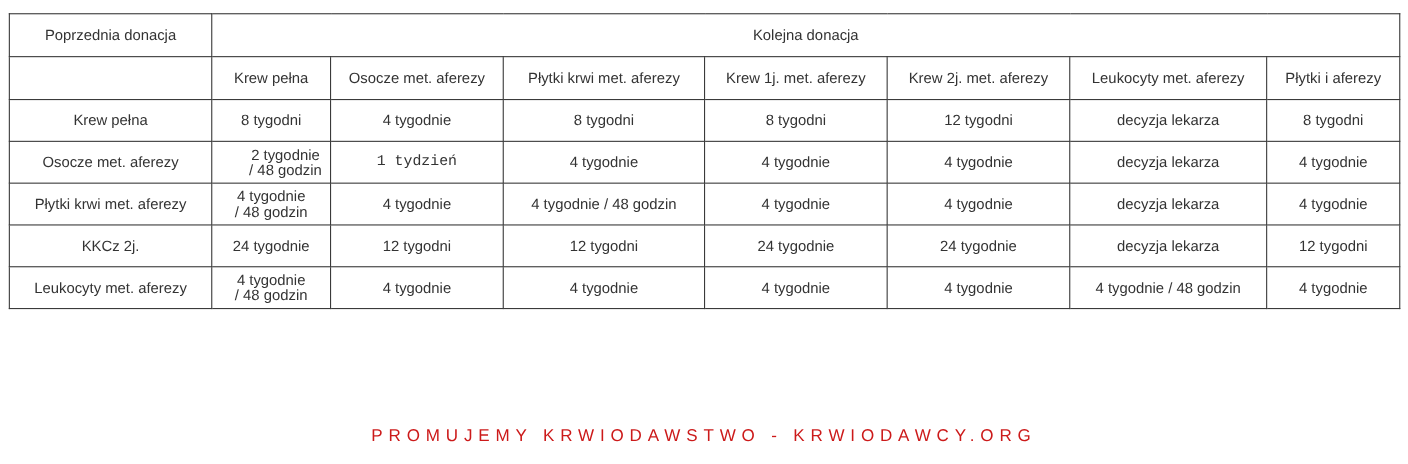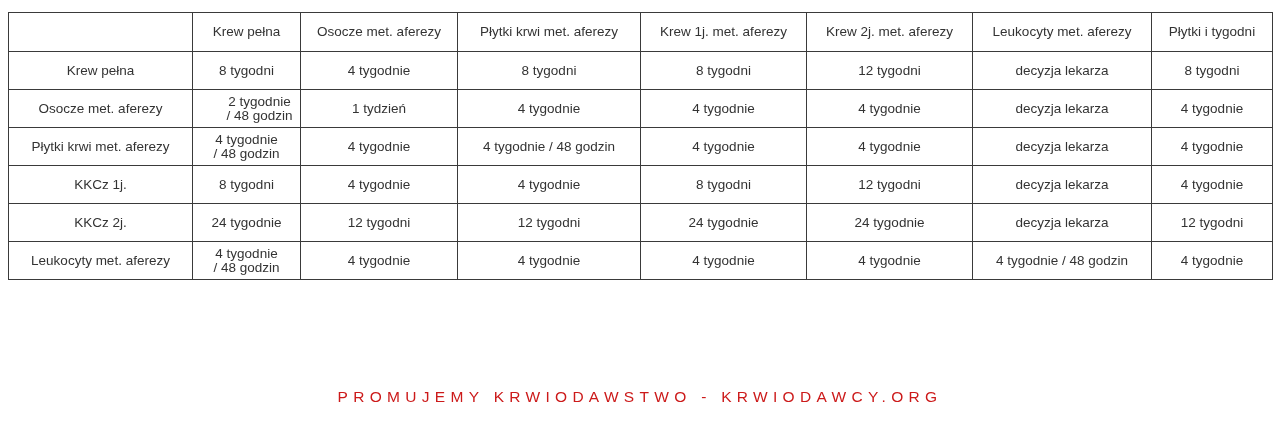--- a/index.html
+++ b/index.html
@@ -30,68 +30,62 @@
       <col style="width:108px">
       <col style="width:157px">
       <col style="width:183px">
     <col style="width:166px">
       <col style="width:166px">
       <col style="width:179px">
       <col style="width:121px">
   </colgroup>
   <tbody id="tbody">
     <tr class="r-top">
+      <td>Poprzednia donacja</td>
+      <td colspan="7">Kolejna donacja</td>
+    </tr>
+    <tr class="r-top">
       <td></td>
       <td>Krew pełna</td>
       <td>Osocze met. aferezy</td>
       <td>Płytki krwi met. aferezy</td>
       <td>Krew 1j. met. aferezy</td>
       <td>Krew 2j. met. aferezy</td>
       <td>Leukocyty met. aferezy</td>
-      <td>Płytki i tygodni</td>
+      <td>Płytki i aferezy</td>
     </tr>
   <tr>
         <td>Krew pełna</td>
         <td style="white-space: pre-line;">8 tygodni</td>
         <td style="white-space: pre-line;">4 tygodnie</td>
         <td style="white-space: pre-line;">8 tygodni</td>
         <td style="white-space: pre-line;">8 tygodni</td>
         <td style="white-space: pre-line;">12 tygodni</td>
         <td style="white-space: pre-line;">decyzja lekarza</td>
         <td style="white-space: pre-line;">8 tygodni</td>
       </tr>
       <tr>
         <td>Osocze met. aferezy</td>
         <td style="white-space: pre-line; padding-left: 30px;">2 tygodnie
 / 48 godzin</td>
-        <td style="white-space: pre-line;">1 tydzień</td>
+        <td style="white-space: pre-line; font-family: Liberation Mono, monospace;">1 tydzień</td>
         <td style="white-space: pre-line;">4 tygodnie</td>
         <td style="white-space: pre-line;">4 tygodnie</td>
         <td style="white-space: pre-line;">4 tygodnie</td>
         <td style="white-space: pre-line;">decyzja lekarza</td>
         <td style="white-space: pre-line;">4 tygodnie</td>
       </tr>
       <tr>
         <td>Płytki krwi met. aferezy</td>
         <td style="white-space: pre-line;">4 tygodnie
 / 48 godzin</td>
         <td style="white-space: pre-line;">4 tygodnie</td>
         <td style="white-space: pre-line;">4 tygodnie / 48 godzin</td>
         <td style="white-space: pre-line;">4 tygodnie</td>
         <td style="white-space: pre-line;">4 tygodnie</td>
-        <td style="white-space: pre-line;">decyzja lekarza</td>
-        <td style="white-space: pre-line;">4 tygodnie</td>
-      </tr>
-      <tr>
-        <td>KKCz 1j.</td>
-        <td style="white-space: pre-line;">8 tygodni</td>
-        <td style="white-space: pre-line;">4 tygodnie</td>
-        <td style="white-space: pre-line;">4 tygodnie</td>
-        <td style="white-space: pre-line;">8 tygodni</td>
-        <td style="white-space: pre-line;">12 tygodni</td>
         <td style="white-space: pre-line;">decyzja lekarza</td>
         <td style="white-space: pre-line;">4 tygodnie</td>
       </tr>
       <tr>
         <td>KKCz 2j.</td>
         <td style="white-space: pre-line;">24 tygodnie</td>
         <td style="white-space: pre-line;">12 tygodni</td>
         <td style="white-space: pre-line;">12 tygodni</td>
         <td style="white-space: pre-line;">24 tygodnie</td>
         <td style="white-space: pre-line;">24 tygodnie</td>

